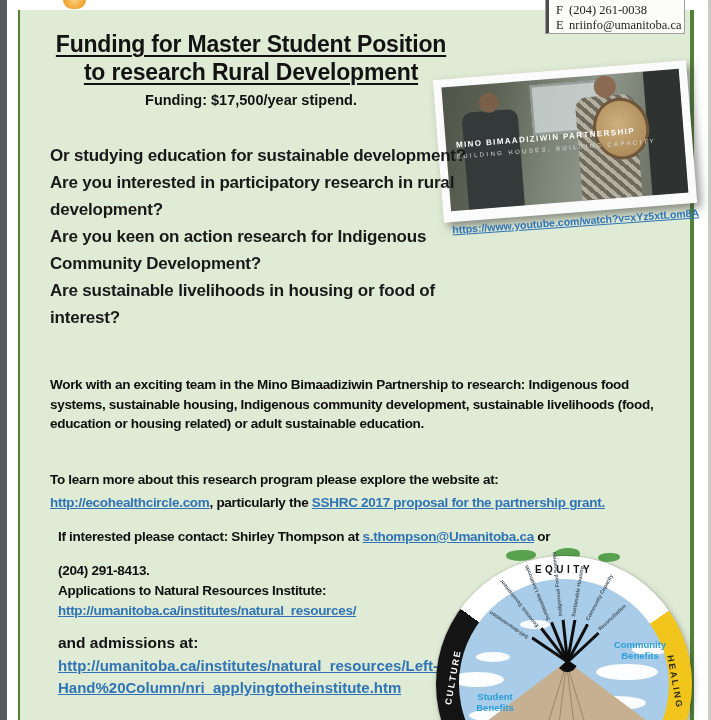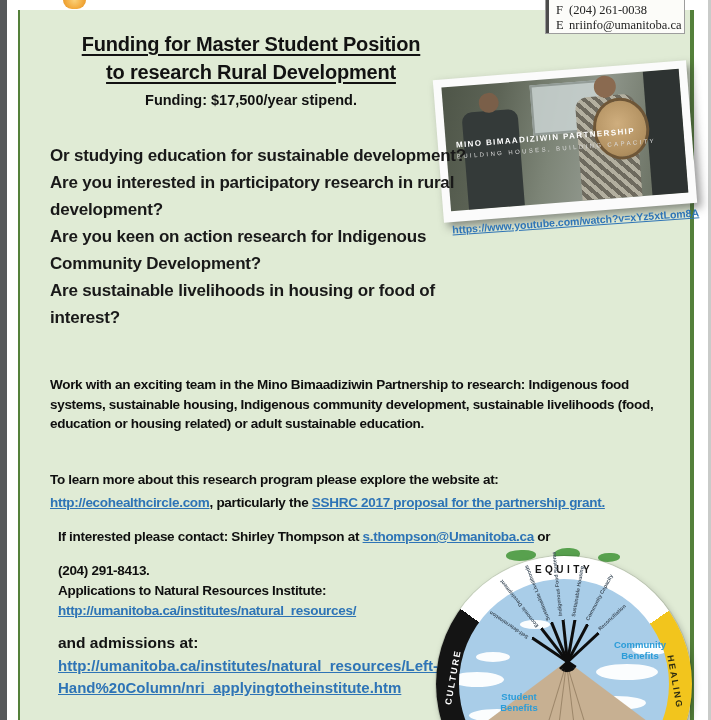--- a/index.html
+++ b/index.html
@@ -26,21 +26,21 @@
   #contact-box{left:545px;top:-6px;width:140px;height:40px;background:#fcfcf9;
     border:1.5px solid #9d9d9d;box-sizing:border-box;}
   #contact-box .accent{position:absolute;left:0;top:0;width:3px;height:100%;background:#4c4c4c;}
   #contact-box .line{margin:9px 0 0 10px;font-family:"Liberation Serif", serif;
     font-size:12.5px;color:#222;line-height:13px;}
   #contact-box .line + .line{margin-top:2px;}
   #contact-box .cb-label{display:inline-block;width:13px;}
 
   
   #title{left:45px;top:30px;width:412px;text-align:center;font-weight:bold;
-    font-size:20px;line-height:28px;color:#121212;letter-spacing:-0.2px;}
+    font-size:23px;line-height:28px;color:#121212;letter-spacing:-0.2px;}
   #title .tl{text-decoration:underline;text-decoration-thickness:2px;text-underline-offset:3px;}
   #stipend{left:45px;top:92px;width:412px;text-align:center;font-weight:bold;
     font-size:14.5px;color:#111;}
 
   
   #questions{left:50px;top:142px;width:420px;font-size:17px;font-weight:bold;
     line-height:27px;letter-spacing:-0.2px;color:#191919;}
 
   
   .cond{font-size:13.5px;font-weight:bold;letter-spacing:-0.3px;color:#0f0f0f;}
@@ -90,21 +90,21 @@
   #teepee{position:absolute;left:31px;top:105px;width:200px;height:72px;
     clip-path:polygon(50% 0%,2% 100%,98% 100%);background:#c7b092;}
   .seam{position:absolute;left:99px;top:2px;width:1.4px;height:75px;background:rgba(92,72,46,.4);transform-origin:top center;}
   .pole{position:absolute;left:130px;top:4px;width:2.5px;height:112px;transform-origin:50% 91%;
     background:linear-gradient(to top,#0d0d0d 0%,#0d0d0d 47%,transparent 47%);}
   .pole-label{position:absolute;bottom:50%;left:-4.5px;writing-mode:vertical-rl;transform:rotate(180deg);
     font-size:5.2px;font-weight:bold;color:#42515f;white-space:nowrap;}
   .benefit{position:absolute;font-size:9.5px;font-weight:bold;line-height:10.5px;
     color:#2b9cd8;text-align:center;}
   #community-benefits{left:164px;top:84px;width:80px;}
-  #student-benefits{left:48px;top:136px;width:70px;}
+  #student-benefits{left:24px;top:136px;width:70px;}
 </style>
 </head>
 <body>
 
 <div class="abs" id="left-edge"></div>
 <div class="abs" id="right-edge"></div>
 <div class="abs" id="flyer"></div>
 <div class="abs" id="logo"></div>
 
 <div class="abs" id="contact-box">

